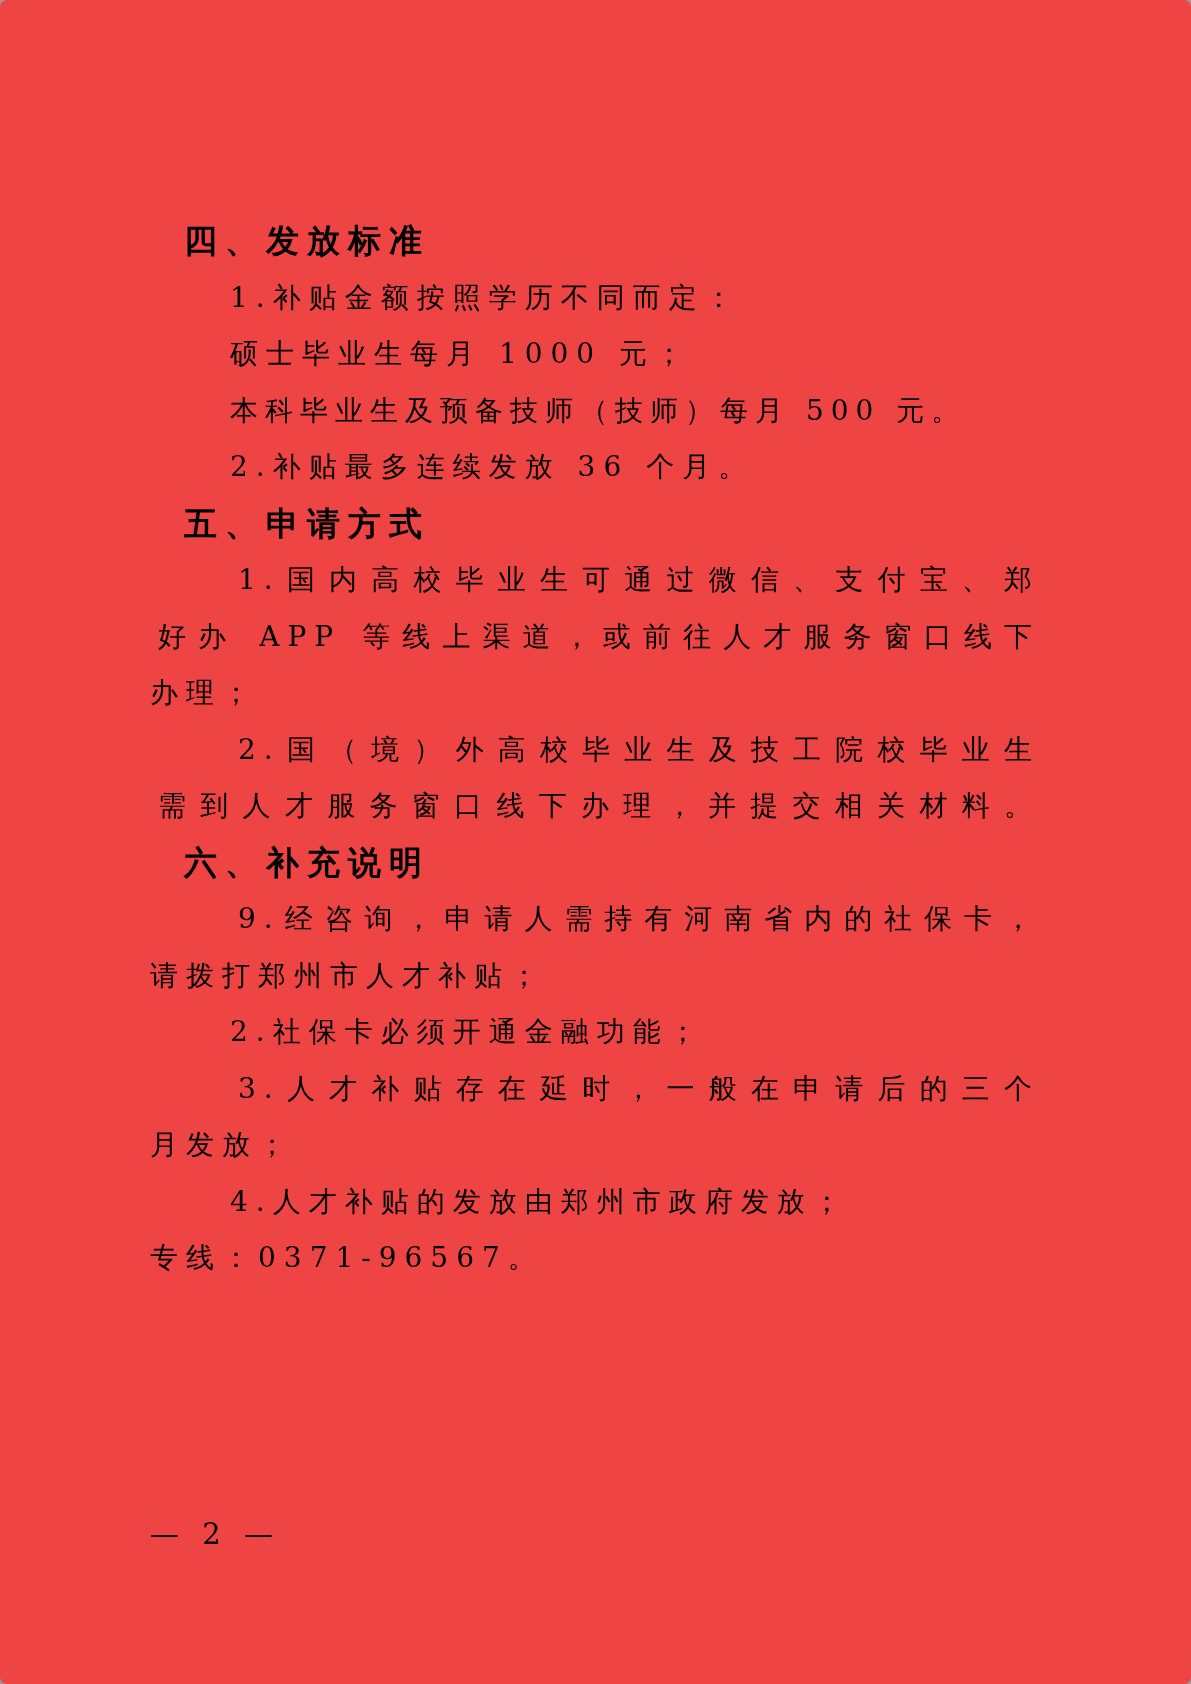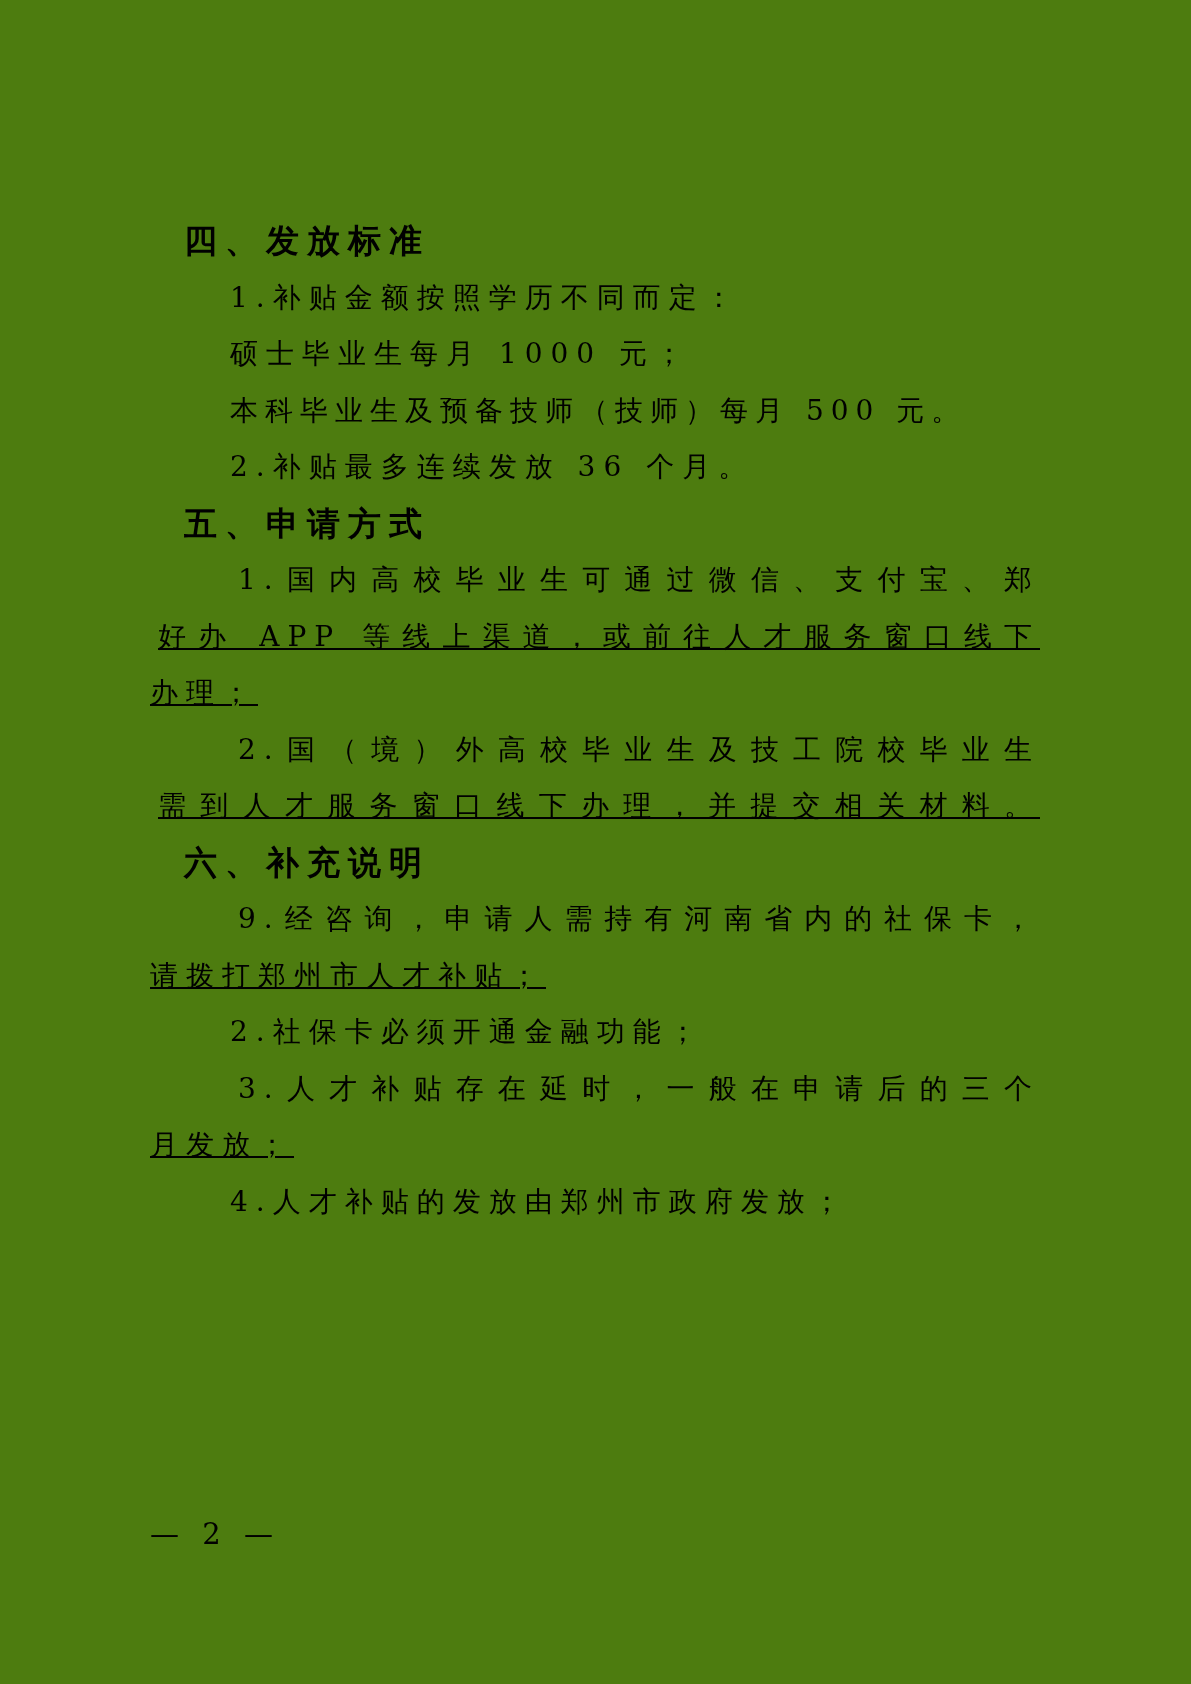--- a/index.html
+++ b/index.html
@@ -4,25 +4,26 @@
 <style>
   html, body {
     margin: 0;
     padding: 0;
     background: #9a9a9a;
   }
   .page {
     position: relative;
     width: 1191px;
     height: 1684px;
-    background: #4d7c0f;
+    background: #ef4444;
     margin: 0 auto;
     overflow: hidden;
     font-family: "DejaVu Serif", "Liberation Serif", serif;
     color: #000000;
+    border-radius: 7px;
   }
   .doc-body {
     position: absolute;
     left: 150px;
     top: 213px;
     width: 890px;
   }
   .line {
     height: 56.5px;
     line-height: 56.5px;
@@ -36,21 +37,20 @@
     font-weight: 700;
     font-size: 33px;
     padding-left: 34px;
     letter-spacing: 8px;
   }
   .line.para {
     padding-left: 80px;
   }
   .line.cont {
     padding-left: 0;
-    text-decoration: underline;
   }
   .line.justify {
     white-space: normal;
     text-align: justify;
     text-align-last: justify;
     text-justify: inter-character;
     overflow: hidden;
     margin-left: 8px;
   }
   .line.tight {
@@ -84,16 +84,17 @@
     <div class="line cont">办理；</div>
     <div class="line para justify">2.国（境）外高校毕业生及技工院校毕业生</div>
     <div class="line cont justify">需到人才服务窗口线下办理，并提交相关材料。</div>
     <div class="line heading">六、补充说明</div>
     <div class="line para justify">9.经咨询，申请人需持有河南省内的社保卡，</div>
     <div class="line cont">请拨打郑州市人才补贴；</div>
     <div class="line para">2.社保卡必须开通金融功能；</div>
     <div class="line para justify">3.人才补贴存在延时，一般在申请后的三个</div>
     <div class="line cont">月发放；</div>
     <div class="line para">4.人才补贴的发放由郑州市政府发放；</div>
+    <div class="line cont">专线：0371-96567。</div>
   </div>
 
   <div class="footer">— 2 —</div>
 </div>
 
 </body></html>

